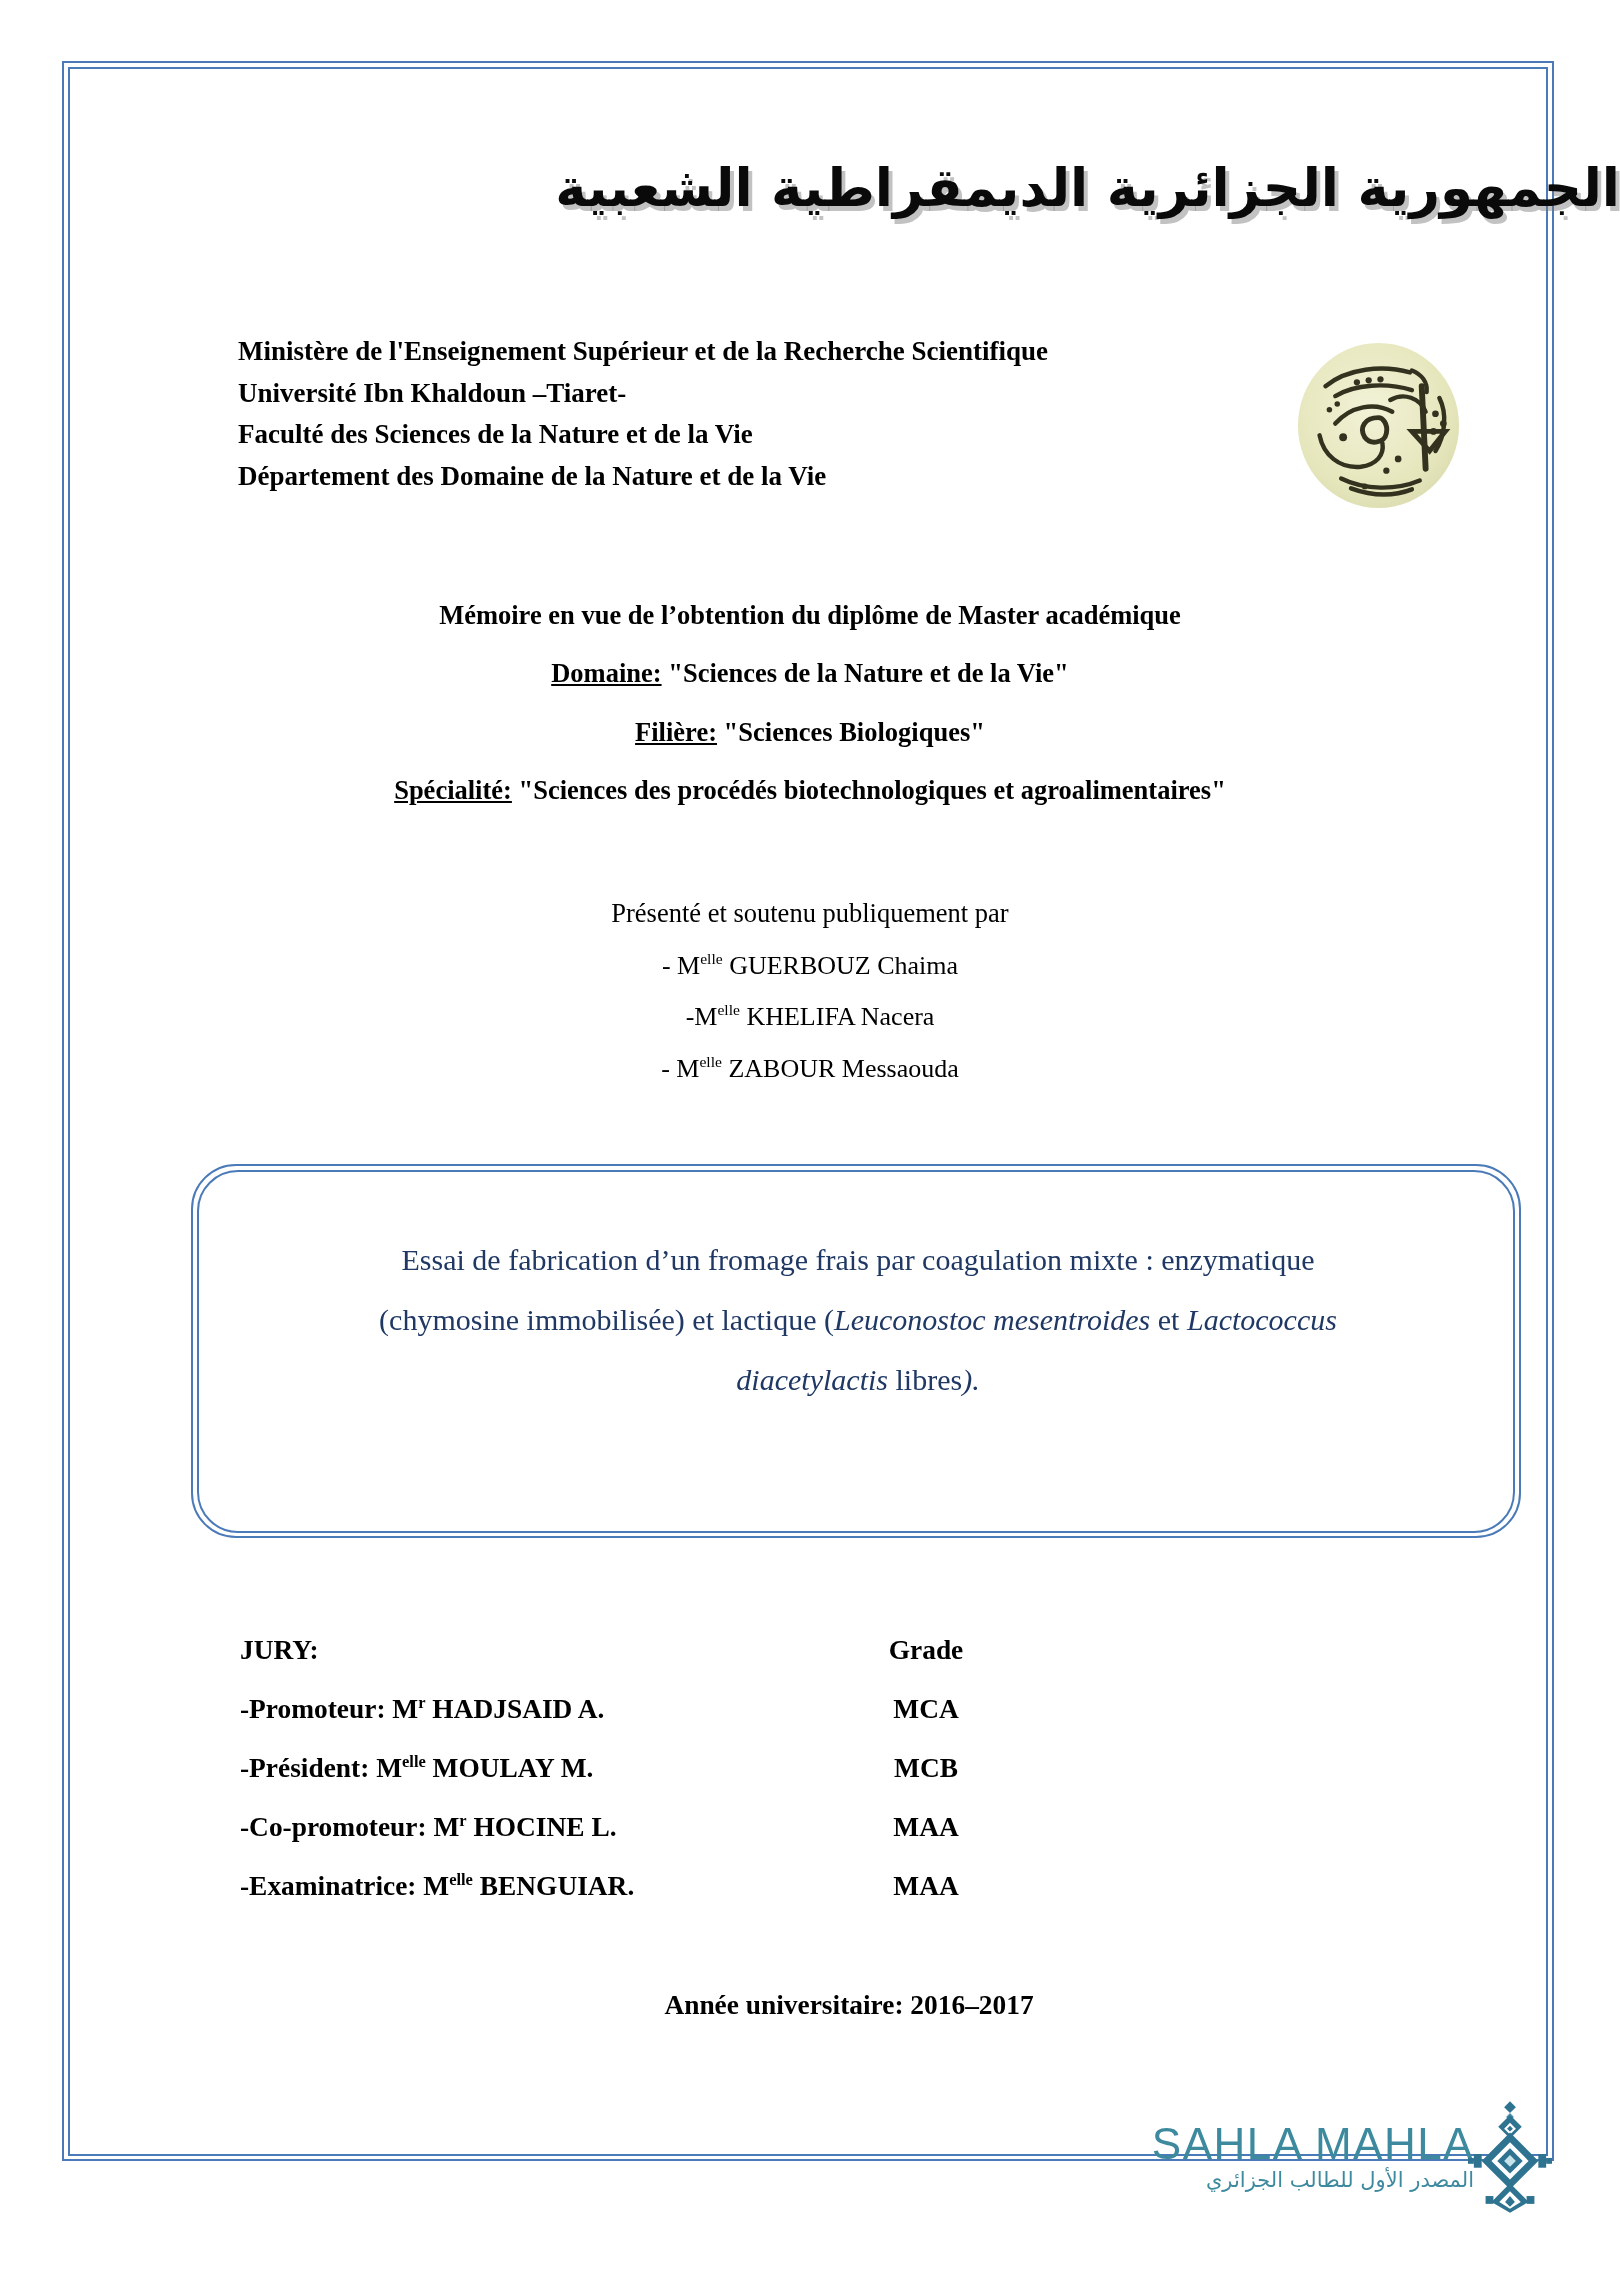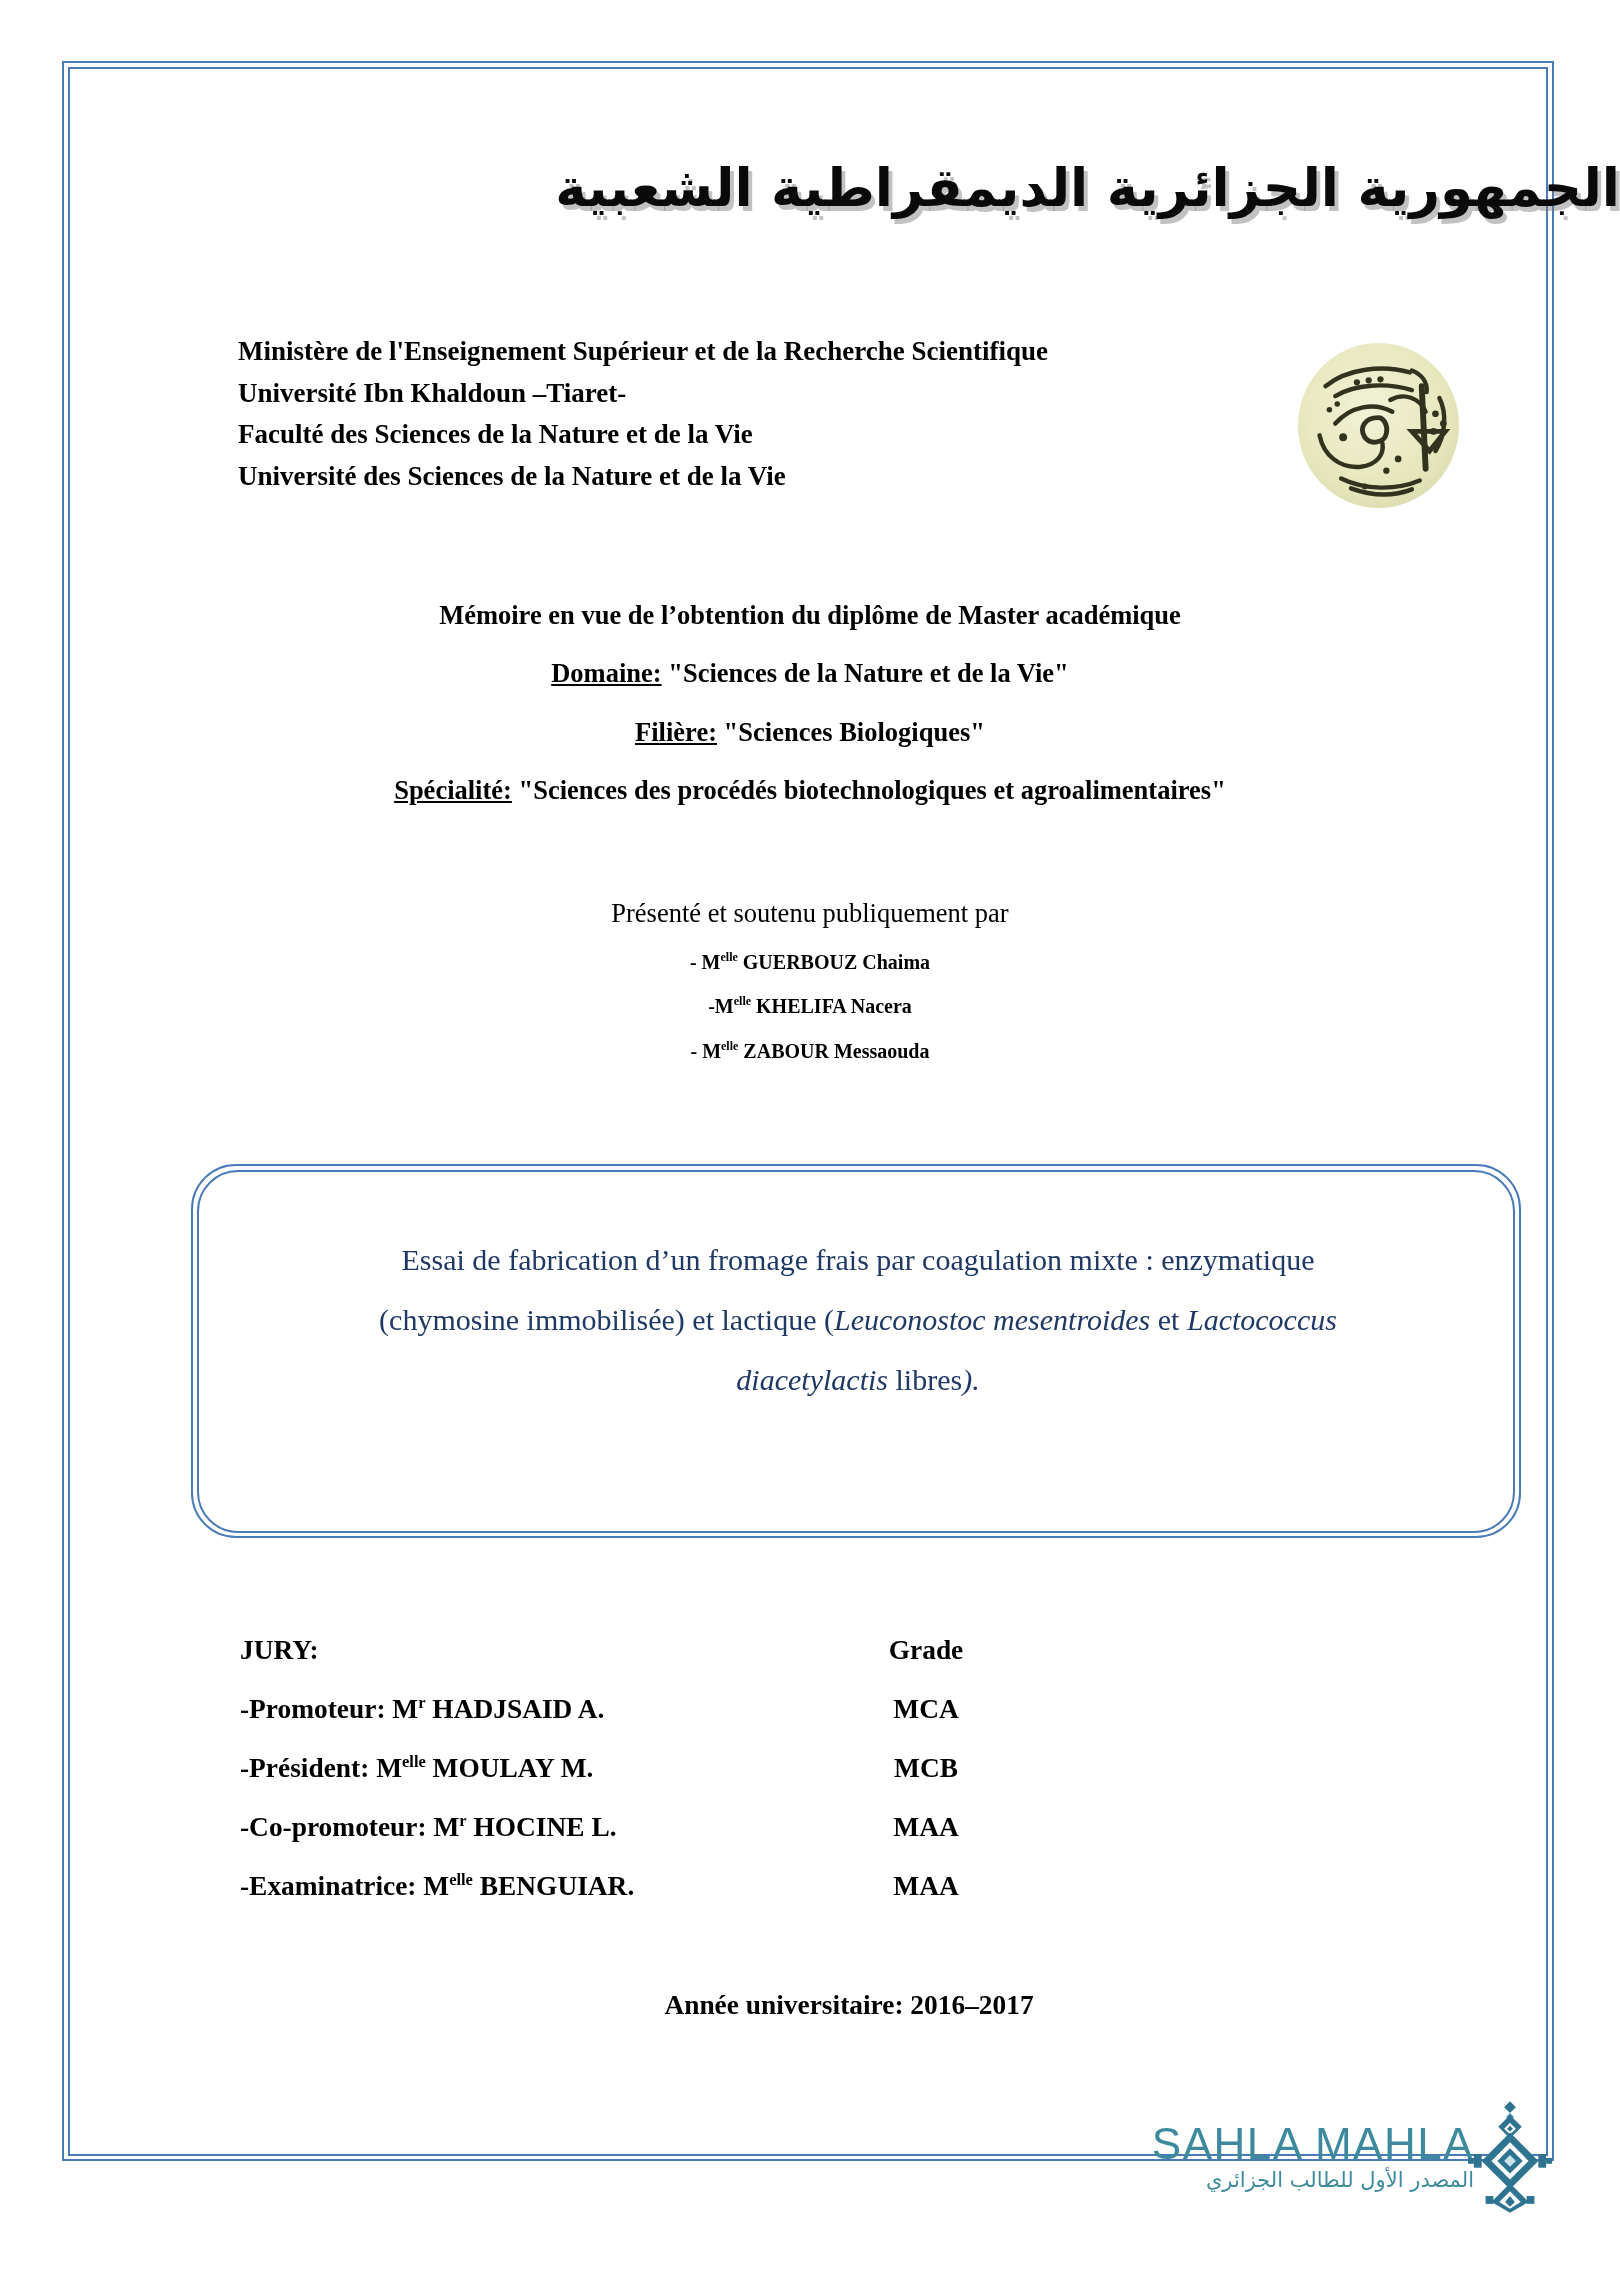--- a/index.html
+++ b/index.html
@@ -105,22 +105,22 @@
     width: 1620px;
     text-align: center;
   }
   .presented-by {
     font-size: 26.5px;
     font-weight: 400;
     margin-bottom: 21.6px;
     margin-top: 16px;
   }
   .author {
-    font-size: 20px;
-    font-weight: 700;
+    font-size: 26px;
+    font-weight: 400;
     margin-bottom: 21.6px;
   }
   sup { font-size: 0.60em; vertical-align: super; line-height: 0; }
 
   
   .title-box {
     position: absolute;
     left: 191px;
     top: 1164px;
     width: 1330px;
@@ -232,21 +232,21 @@
 
   <div class="page-frame"></div>
   <div class="page-frame-inner"></div>
 
   <div class="arabic-banner">الجمهورية الجزائرية الديمقراطية الشعبية</div>
 
   <div class="ministry">
     <div>Ministère de l'Enseignement Supérieur et de la Recherche Scientifique</div>
     <div>Université Ibn Khaldoun –Tiaret-</div>
     <div>Faculté des Sciences de la Nature et de la Vie</div>
-    <div>Université des Sciences de la Nature et de la Vie</div>
+    <div>Département des Domaine de la Nature et de la Vie</div>
   </div>
 
   <div class="seal">
     <svg viewBox="0 0 168 172" xmlns="http://www.w3.org/2000/svg" aria-hidden="true">
       <defs>
         <radialGradient id="sealg" cx="45%" cy="40%" r="70%">
           <stop offset="0%" stop-color="#f2f2d8"></stop>
           <stop offset="70%" stop-color="#e6e6bc"></stop>
           <stop offset="100%" stop-color="#d8d8ad"></stop>
         </radialGradient>

